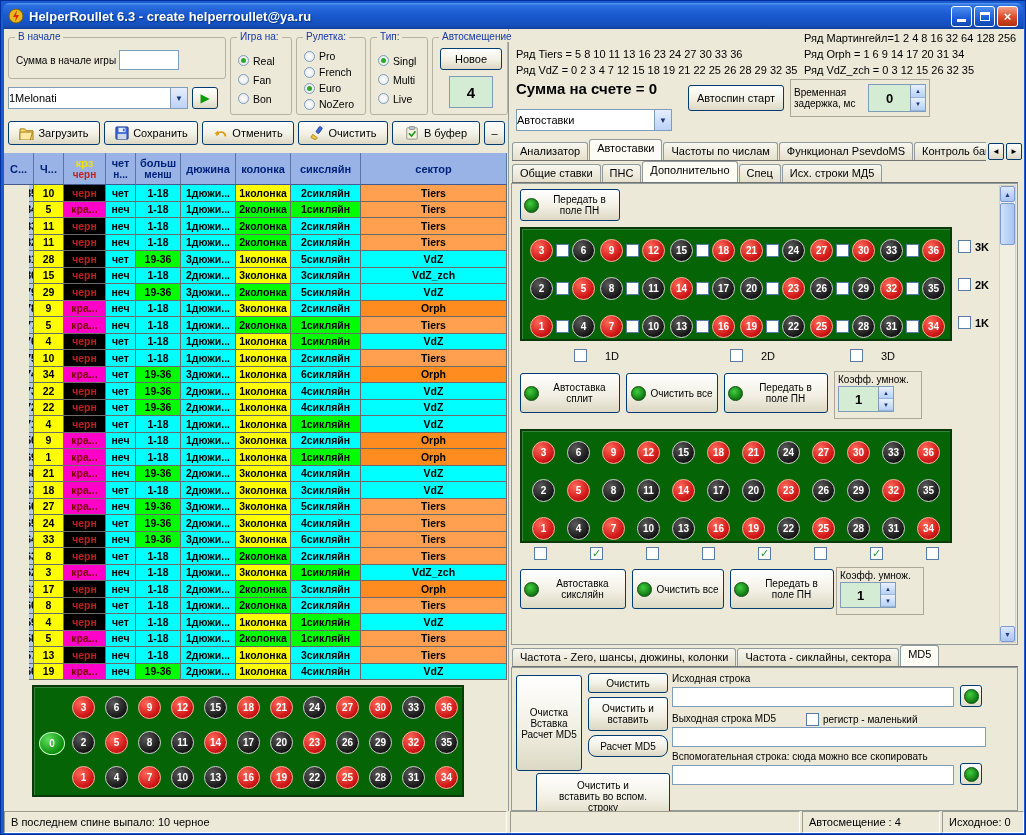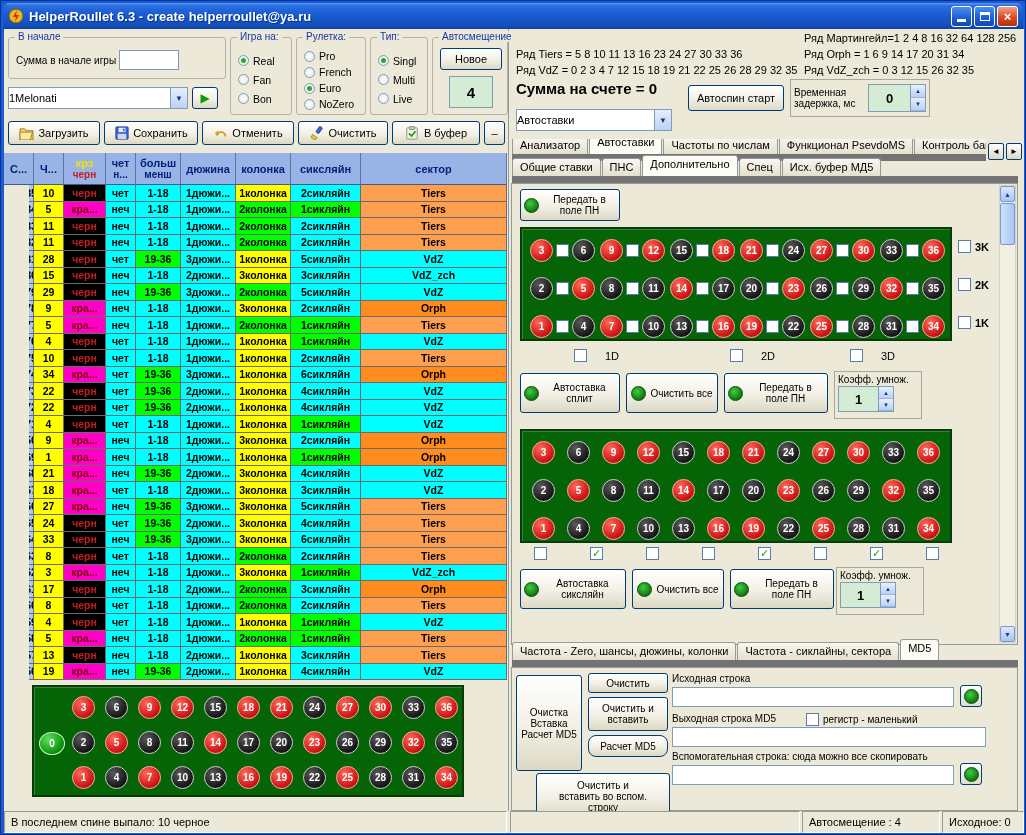--- a/index.html
+++ b/index.html
@@ -87,21 +87,21 @@
 .balance{position:absolute;left:6px;top:51px;font-size:15px;font-weight:bold;}
 .b-autospin{left:178px;top:56px;width:96px;height:26px;}
 .delay-panel{position:absolute;left:280px;top:50px;width:140px;height:38px;border:1px solid #aca899;display:flex;align-items:center;gap:4px;padding:2px 3px;background:#ece9d8;}
 .delay-label{font-size:10px;line-height:11px;width:70px;}
 .spin{border:1px solid #7f9db9;background:#d4ecd4;display:flex;}
 .sp-static{position:static;width:58px;height:28px;flex:none;}
 .sval{flex:1;display:flex;align-items:center;justify-content:center;font-size:13px;font-weight:bold;}
 .sarr{width:15px;display:flex;flex-direction:column;border-left:1px solid #7f9db9;}
 .sarr span{flex:1;font-size:6px;text-align:center;background:linear-gradient(#e8f0fc,#b8d0f4);border-bottom:1px solid #9ab4dc;color:#17357e;display:flex;align-items:center;justify-content:center;}
 .autobets-combo{left:6px;top:80px;width:156px;}
-.tabstrip{position:absolute;display:flex;align-items:flex-end;border-bottom:7px solid #737373;}
+.tabstrip{position:absolute;display:flex;align-items:flex-end;border-bottom:1px solid #737373;}
 .tab{height:18px;border:1px solid #919b9c;border-bottom:none;border-radius:3px 3px 0 0;background:linear-gradient(#f8f7f0,#e4e0cc);padding:2px 7px 0;font-size:11px;white-space:nowrap;margin-right:1px;overflow:hidden;flex:none;}
 .tab.active{height:21px;background:#fcfbf4;}
 .main-tabs{left:2px;top:110px;width:474px;height:22px;overflow:hidden;}
 .tab-scroll{position:absolute;width:16px;height:17px;border:1px solid #003c74;border-radius:2px;background:linear-gradient(#fff,#dcd8c4);font-size:8px;display:flex;align-items:center;justify-content:center;}
 .tsl{left:478px;top:114px;}.tsr{left:496px;top:114px;}
 .sub-tabs{left:2px;top:132px;width:506px;height:22px;}
 .content-box{position:absolute;left:1px;top:154px;width:507px;height:462px;border:1px solid #919b9c;}
 .vscroll{position:absolute;left:489px;top:156px;width:17px;height:458px;background:#f1efe2;border:1px solid #d4d0c8;}
 .sc-arrow{position:absolute;left:0;width:15px;height:16px;background:linear-gradient(#dce8fc,#aac4f2);border:1px solid #7a9ad0;border-radius:2px;font-size:7px;display:flex;align-items:center;justify-content:center;color:#1c3e94;}
 .sc-arrow.up{top:0;}.sc-arrow.down{bottom:0;}
@@ -753,21 +753,21 @@
           <span class="tab">Функционал PsevdoMS</span>
           <span class="tab">Контроль банкрол</span>
         </div>
       <span class="tab-scroll tsl">◄</span>
       <span class="tab-scroll tsr">►</span>
       <div class="tabstrip sub-tabs">
           <span class="tab">Общие ставки</span>
           <span class="tab">ПНС</span>
           <span class="tab active">Дополнительно</span>
           <span class="tab">Спец</span>
-          <span class="tab">Исх. буфер МД5</span>
+          <span class="tab">Исх. строки МД5</span>
         </div>
 
       <div class="content-box"></div>
 
       <button class="btn abtn b-transfer-top">
         <span class="coin"></span>
         <span class="btxt">Передать в поле ПН</span>
       </button>
 
       <div class="gpanel split-panel">

